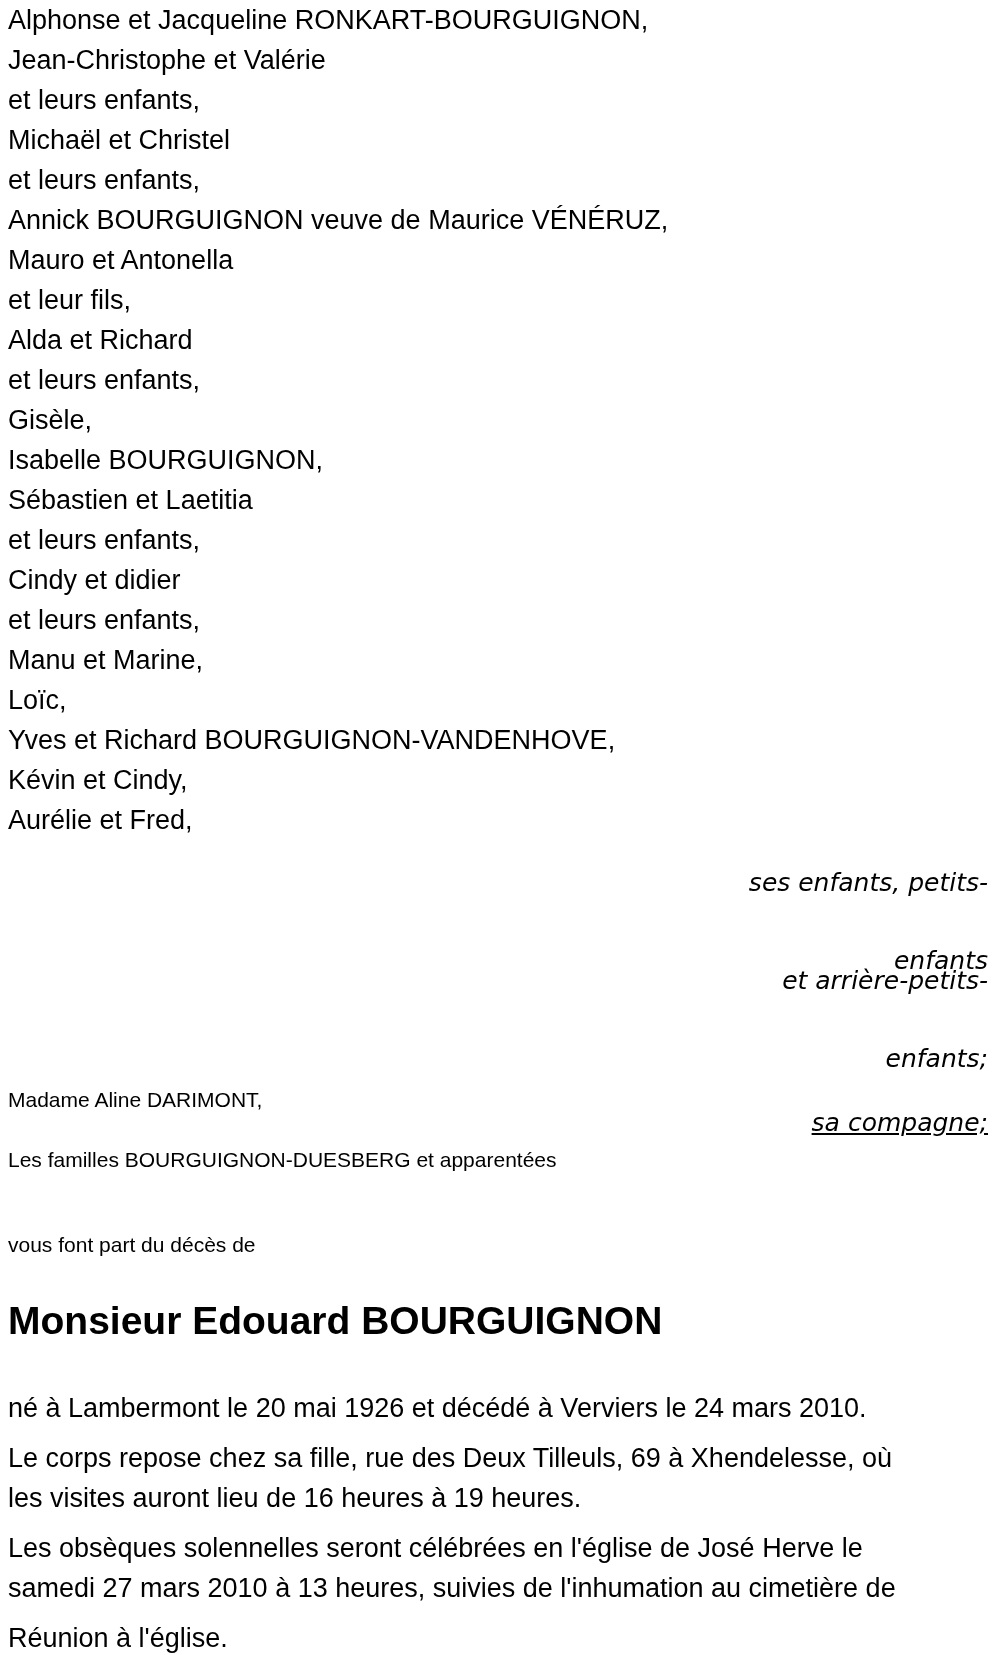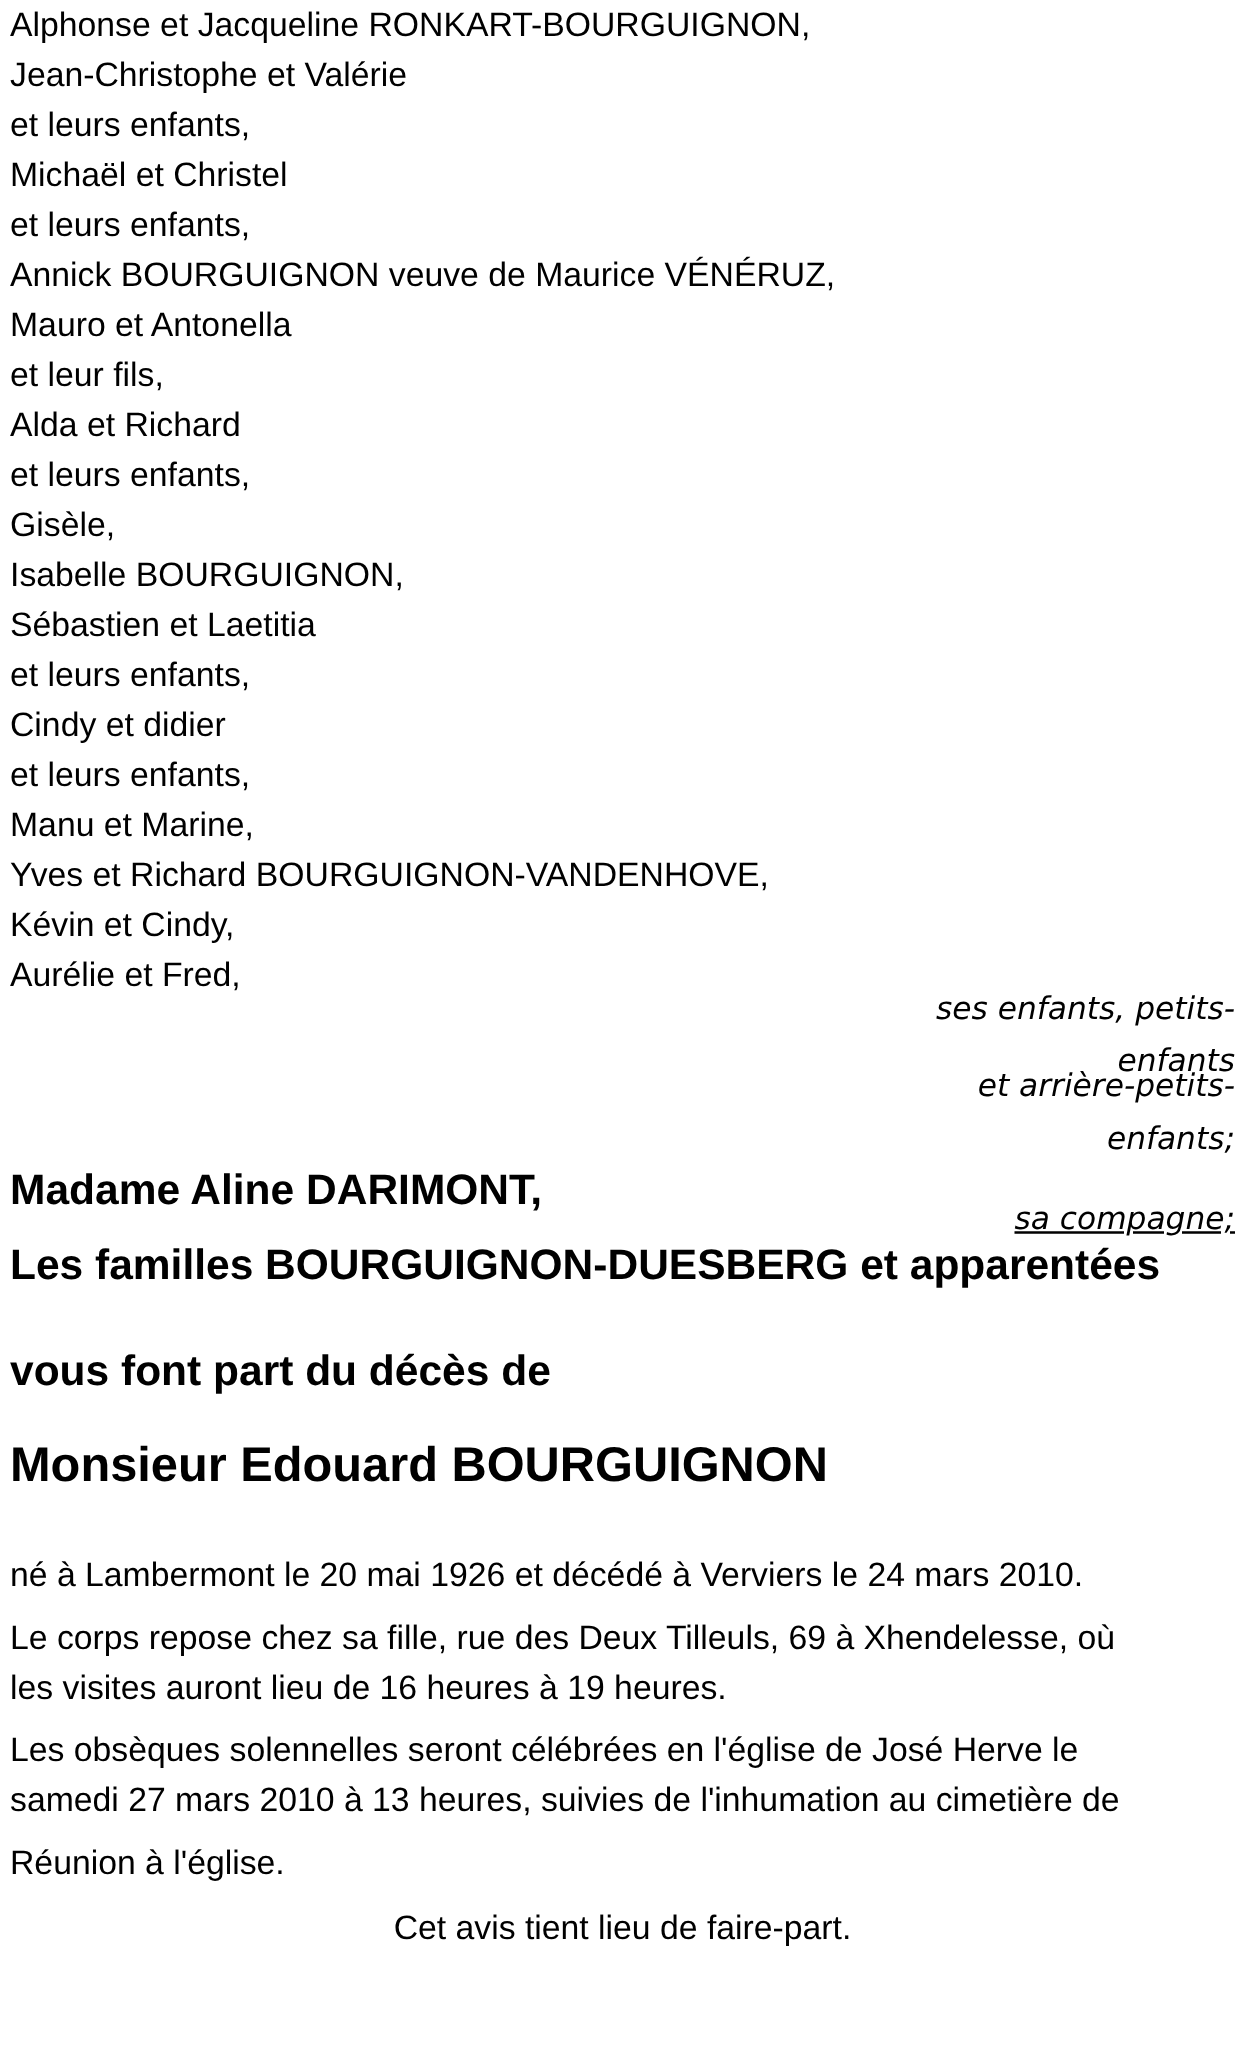--- a/index.html
+++ b/index.html
@@ -26,28 +26,28 @@
   .relation-note {
     margin-top: -14px;
     text-align: right;
   }
   .relation-note .note-line {
     font-family: "DejaVu Sans", sans-serif;
     font-style: italic;
     font-size: 25px;
     line-height: 42px;
     white-space: nowrap;
+    margin-top: 36px;
   }
   .relation-note .note-line:nth-child(3) { margin-top: -22px; }
 
   .plain-line {
-    font-size: 34px;
+    font-size: 21px;
     line-height: 40px;
     white-space: nowrap;
-    font-weight: bold;
   }
   .companion-note {
     font-family: "DejaVu Sans", sans-serif;
     font-style: italic;
     font-size: 25px;
     line-height: 40px;
     text-align: right;
     margin-top: -17px;
     white-space: nowrap;
     text-decoration: underline;
@@ -87,20 +87,21 @@
     <div class="line">et leur fils,</div>
     <div class="line">Alda et Richard</div>
     <div class="line">et leurs enfants,</div>
     <div class="line">Gisèle,</div>
     <div class="line">Isabelle BOURGUIGNON,</div>
     <div class="line">Sébastien et Laetitia</div>
     <div class="line">et leurs enfants,</div>
     <div class="line">Cindy et didier</div>
     <div class="line">et leurs enfants,</div>
     <div class="line">Manu et Marine,</div>
+    <div class="line">Loïc,</div>
     <div class="line">Yves et Richard BOURGUIGNON-VANDENHOVE,</div>
     <div class="line">Kévin et Cindy,</div>
     <div class="line">Aurélie et Fred,</div>
   </div>
 
   <div class="relation-note">
     <div class="note-line">ses enfants, petits-</div>
     <div class="note-line">enfants</div>
     <div class="note-line">et arrière-petits-</div>
     <div class="note-line">enfants;</div>

